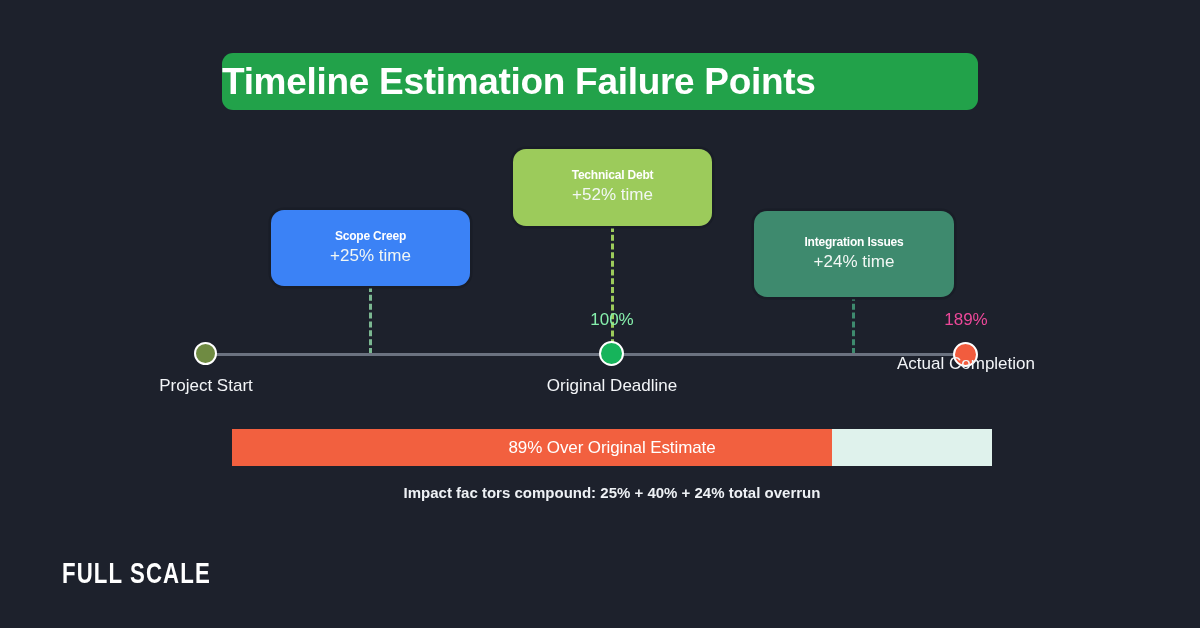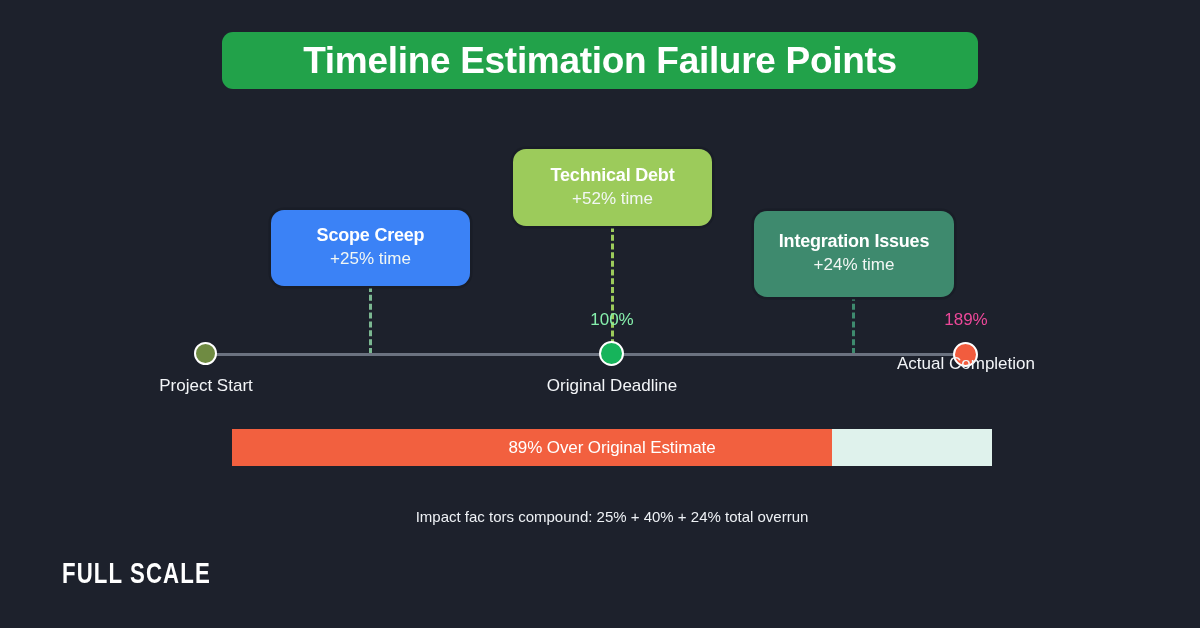--- a/index.html
+++ b/index.html
@@ -9,25 +9,25 @@
     font-family:"Liberation Sans", sans-serif;
     -webkit-font-smoothing:antialiased;
     overflow:hidden;
     position:relative;
   }
   #canvas { position:relative; width:1200px; height:628px; }
 
   
   .title-banner{
     position:absolute;
-    left:222px; top:32px;
+    left:222px; top:53px;
     width:756px; height:57px;
     background:#22a24a;
     border-radius:11px;
-    display:flex; align-items:center; justify-content:center;
+    display:flex; align-items:center; justify-content:flex-start;
   }
   .title-banner .title-text{
     color:#ffffff;
     font-size:37px;
     font-weight:bold;
     letter-spacing:-0.3px;
     white-space:nowrap;
   }
 
   
@@ -36,21 +36,21 @@
     border-radius:13px;
     display:flex;
     flex-direction:column;
     align-items:center;
     justify-content:center;
     box-shadow:0 0 0 2.5px #191d27;
     padding-bottom:2px;
   }
   .factor-card .card-title{
     color:#ffffff;
-    font-size:18px;
+    font-size:12px;
     font-weight:bold;
     letter-spacing:-0.2px;
     white-space:nowrap;
   }
   .factor-card .card-value{
     color:#f2f7f4;
     font-size:17px;
     font-weight:400;
     margin-top:3px;
     white-space:nowrap;
@@ -132,25 +132,25 @@
     text-align:center;
     color:#ffffff;
     font-size:17px;
     font-weight:400;
     letter-spacing:-0.1px;
     white-space:nowrap;
   }
 
   .caption{
     position:absolute;
-    left:612px; top:508px;
+    left:612px; top:484px;
     transform:translateX(-50%);
     color:#eef1f5;
     font-size:15px;
-    font-weight:400;
+    font-weight:700;
     white-space:nowrap;
   }
 
   
   .logo{
     position:absolute;
     left:62px; top:556px;
     color:#ffffff;
     font-size:30px;
     font-weight:bold;

